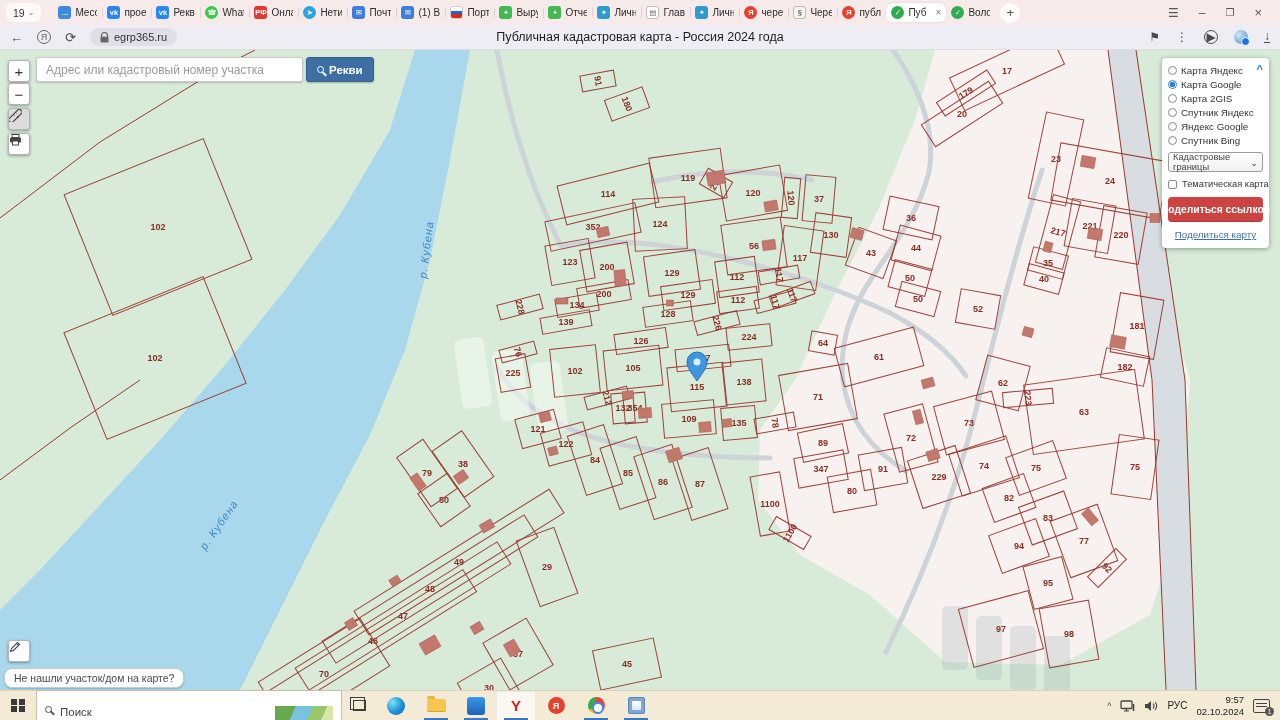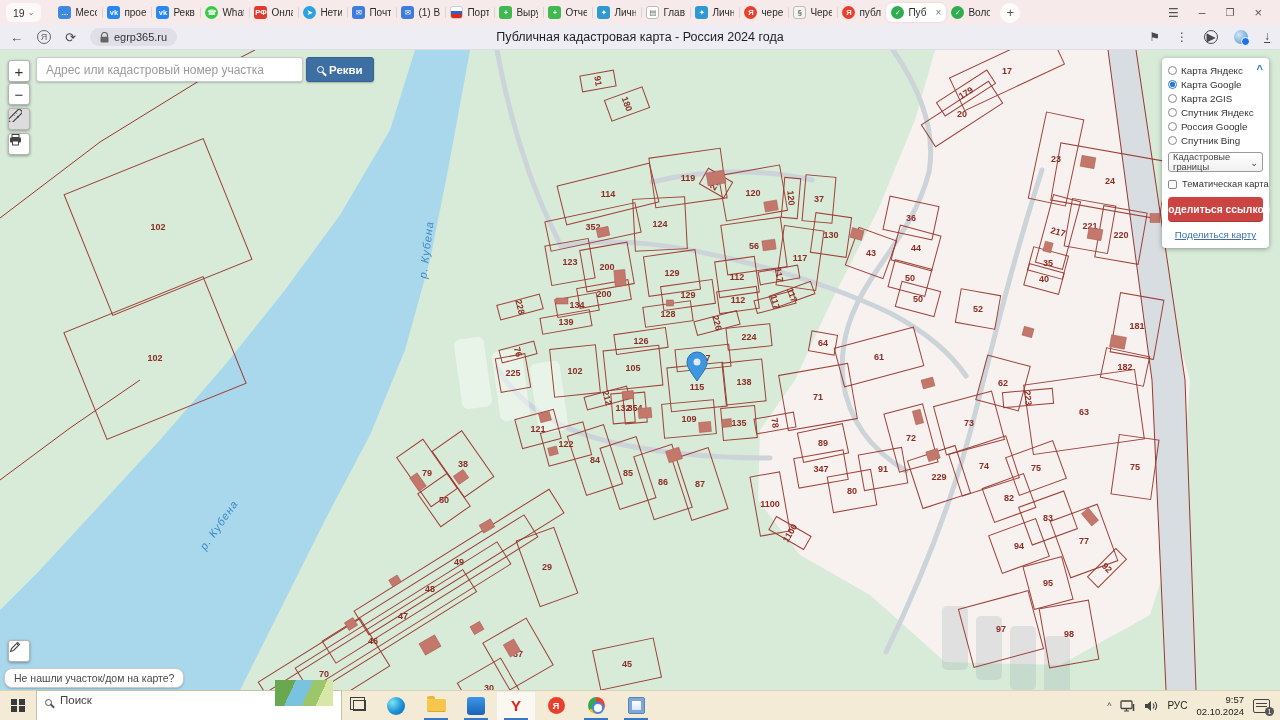--- a/index.html
+++ b/index.html
@@ -58,21 +58,21 @@
   .cfglink{margin-top:7px;text-align:center;font-size:9.8px;color:#3b6fb0;text-decoration:underline;}
   .tooltip{position:absolute;left:4px;top:618px;background:#fff;border:1px solid #c9c9c9;border-radius:8px;padding:3px 9px;font-size:10.5px;color:#4a4a4a;box-shadow:0 1px 2px rgba(0,0,0,.2);white-space:nowrap;}
   .attrib{position:absolute;right:0;bottom:0;background:rgba(255,255,255,.78);font-size:9.5px;color:#333;padding:1px 5px;white-space:nowrap;}
   .attrib .lnk{color:#0078a8;text-decoration:underline;}
 
   
   .taskbar{position:absolute;left:0;top:690px;width:1280px;height:30px;background:#f3ebd6;border-top:1px solid #dcd2b8;display:flex;align-items:center;}
   .startbtn{flex:none;width:36px;height:30px;display:flex;align-items:center;justify-content:center;}
   .winlogo{width:14px;height:14px;display:grid;grid-template-columns:6px 6px;grid-template-rows:6px 6px;gap:1.5px;}
   .winlogo i{background:#3a3a3a;}
-  .tsearch{flex:none;width:306px;height:30px;background:#fff;border:1px solid #c9bfa4;display:flex;align-items:flex-end;padding:15px 8px;gap:8px;color:#555;}
+  .tsearch{flex:none;width:306px;height:30px;background:#fff;border:1px solid #c9bfa4;display:flex;align-items:flex-start;padding:15px 8px;gap:8px;color:#555;}
   .tsearch .ph{font-size:11.5px;color:#444;flex:1;}
   .thumb{width:58px;height:26px;flex:none;background:linear-gradient(115deg,#6aa84f 0 30%,#79c2e0 30% 55%,#9bc76a 55% 75%,#d8e6a8 75%);}
   .taskview{flex:none;width:34px;height:30px;display:flex;align-items:center;justify-content:center;}
   .tv{width:13px;height:11px;border:1.4px solid #3d3d3d;position:relative;background:#f3ebd6;}
   .tv::before{content:"";position:absolute;left:-4px;top:-4px;width:13px;height:11px;border:1.4px solid #3d3d3d;}
   .app{flex:none;width:40px;height:30px;display:flex;align-items:center;justify-content:center;position:relative;}
   .app.active{background:rgba(255,255,255,.65);box-shadow:inset 0 0 0 1px rgba(0,0,0,.05);}
   .app .run{position:absolute;left:8px;right:8px;bottom:0;height:2.5px;background:#3b78c2;}
   .ic-edge{width:18px;height:18px;border-radius:50%;background:radial-gradient(circle at 30% 30%,#7ee4f0,#1b92d8 55%,#0c5fae);}
   .ic-folder{width:19px;height:13px;background:#f7c64c;border-radius:2px;position:relative;border-bottom:1px solid #d9a62e;}
@@ -536,21 +536,21 @@
           <div class="radiorow">
             <span class="radio"></span>
             <span class="rl">Карта 2GIS</span>
           </div>
           <div class="radiorow">
             <span class="radio"></span>
             <span class="rl">Спутник Яндекс</span>
           </div>
           <div class="radiorow">
             <span class="radio"></span>
-            <span class="rl">Россия Google</span>
+            <span class="rl">Яндекс Google</span>
           </div>
           <div class="radiorow">
             <span class="radio"></span>
             <span class="rl">Спутник Bing</span>
           </div>
         </div>
       <div class="selbox">
         <span>Кадастровые границы</span>
         <span>⌄</span>
       </div>

